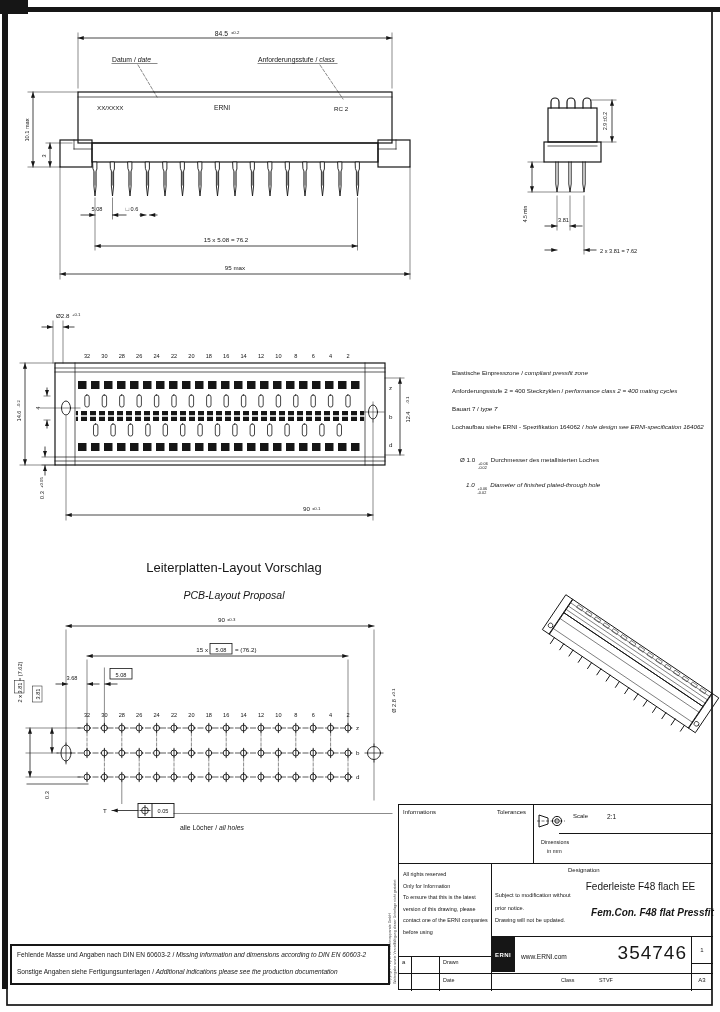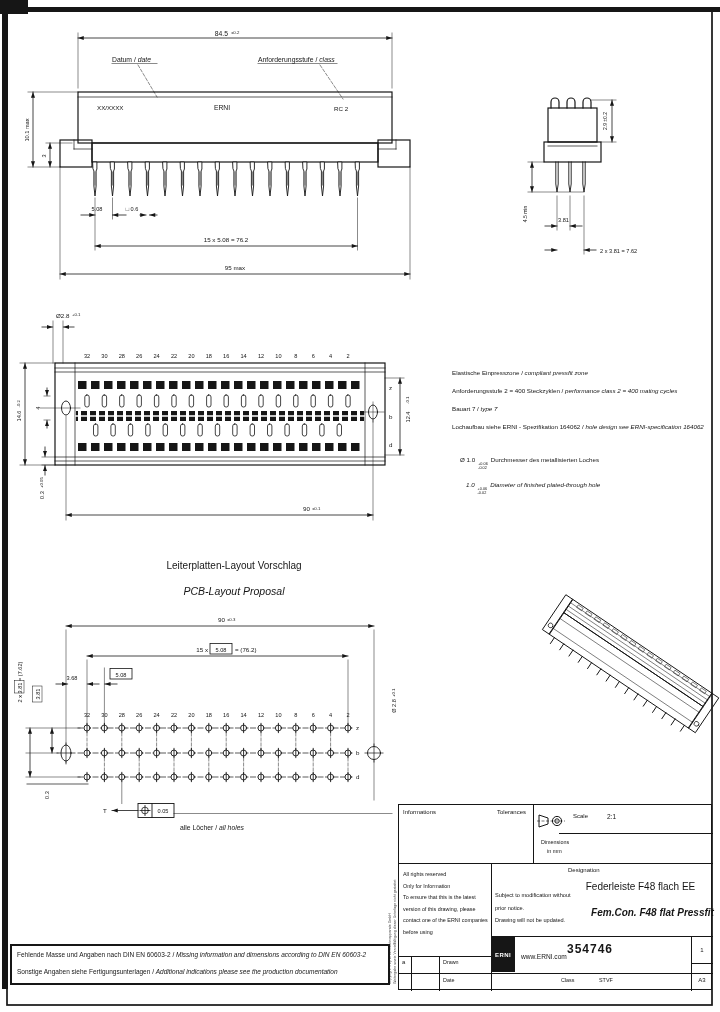--- a/index.html
+++ b/index.html
@@ -16,35 +16,35 @@
   .dw .t6{font-size:6.2px}.dw .t65{font-size:6.8px}
   .dw .mid{text-anchor:middle}.dw .end{text-anchor:end}
   .it{font-style:italic}
   .ann{position:absolute;font-size:6.2px;line-height:18px;white-space:nowrap;}
   .ann .al{height:18px;}
   .ann .hole1{margin-top:15px;margin-left:8px;}
   .ann .hole2{margin-top:7px;margin-left:14px;}
   .stk{display:inline-flex;flex-direction:column;font-size:3.8px;line-height:4.2px;
        vertical-align:-3px;margin:0 3px;font-style:normal;}
   .pcbtitle{position:absolute;left:118px;top:560px;width:232px;text-align:center;}
-  .pcbtitle .l1{font-size:10px;}
+  .pcbtitle .l1{font-size:13px;}
   .pcbtitle .l2{font-size:10.5px;margin-top:14px;}
   
   .tb{position:absolute;left:398px;top:804px;width:314px;height:186px;
       border:1.6px solid #161616;font-size:6px;box-sizing:border-box;}
   .tb .hl,.tb .vl{position:absolute;background:#161616;}
   .tb .hl{height:1px;}.tb .vl{width:1px;}
   .tb .cell{position:absolute;white-space:nowrap;}
   .tb .legal div{line-height:11.5px;font-size:5.4px;}
   .tb .mod div{line-height:12.5px;font-size:5.6px;}
   .logo{position:absolute;left:92px;top:132px;width:24px;height:35px;background:#161616;
         color:#fff;display:flex;align-items:center;justify-content:center;
         font-size:6px;font-weight:bold;letter-spacing:.4px;}
-  .dwgnum{position:absolute;left:168px;top:137px;width:120px;text-align:left;
-          font-size:12px;font-weight:bold;letter-spacing:1px;}
+  .dwgnum{position:absolute;left:168px;top:137px;width:120px;text-align:right;
+          font-size:19px;font-weight:normal;letter-spacing:1px;}
   .ttl_de{position:absolute;left:169px;top:76px;width:145px;text-align:center;font-size:10px;}
   .ttl_en{position:absolute;left:181px;top:102px;width:145px;text-align:center;font-size:10px;font-weight:bold;}
   .vtx{position:absolute;font-size:3.6px;color:#3a3a3a;white-space:nowrap;
        transform:rotate(-90deg);transform-origin:left top;width:180px;}
   .fnote{position:absolute;left:10px;top:944px;width:380px;height:41px;
          border:2px solid #161616;box-sizing:border-box;font-size:6.5px;white-space:nowrap;}
   .fnote .fl{margin:5px 0 0 5px;height:12px;}
 </style>
 </head>
 <body>

